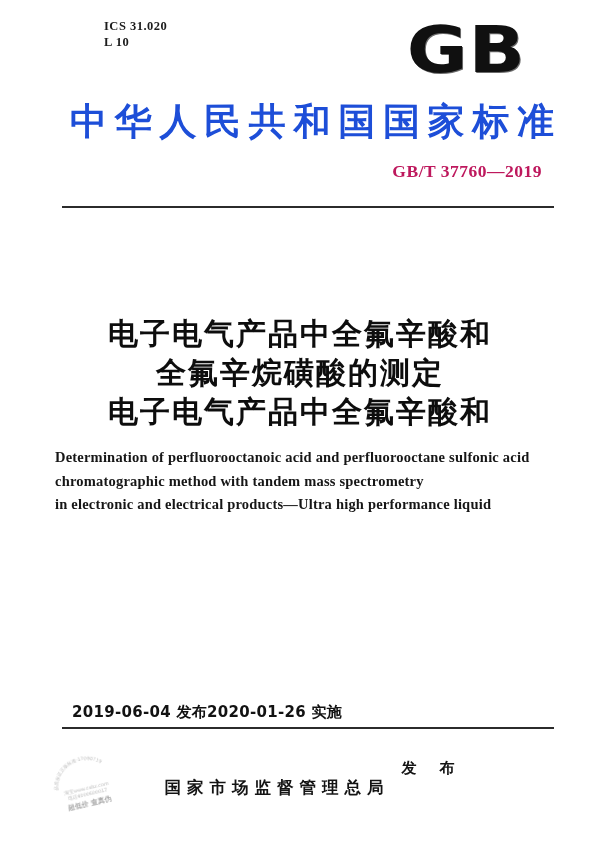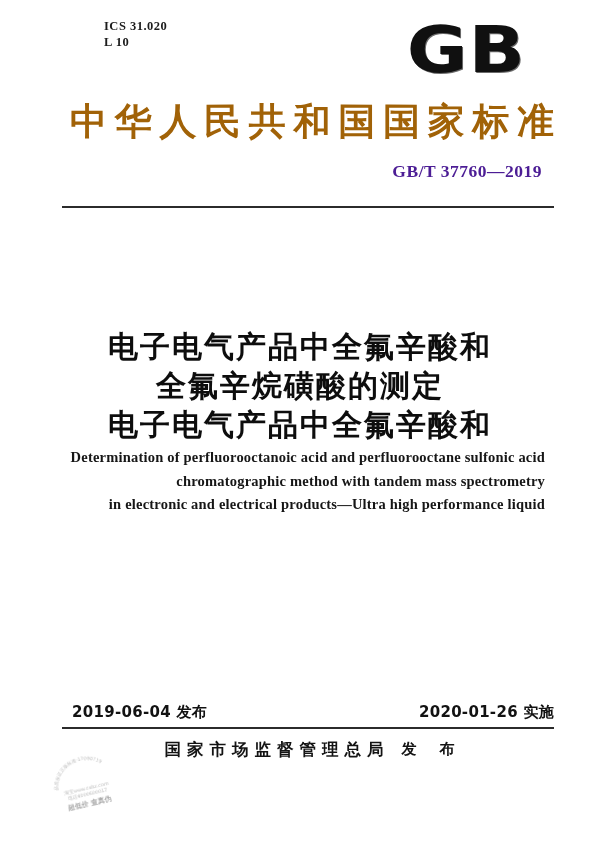--- a/index.html
+++ b/index.html
@@ -34,79 +34,78 @@
     text-shadow: 1px 1px 0 #6b6b6b;
   }
 
   
   .heading-cn {
     position: absolute; left: 70px; top: 100px; width: 484px;
     font-family: "Liberation Serif", "DejaVu Serif", serif;
     font-weight: bold; font-size: 37px; line-height: 44px;
     white-space: nowrap;
     text-align: justify; text-align-last: justify;
-    color: #a16207;
+    color: #1d4ed8;
   }
 
   .std-number {
     position: absolute; right: 58px; top: 161px;
     font-family: "Liberation Serif", "DejaVu Serif", serif;
     font-weight: bold; font-size: 17.5px; letter-spacing: 0.5px;
-    color: #4c1d95;
+    color: #be185d;
   }
 
   .rule-top {
     position: absolute; left: 62px; right: 46px; top: 206px;
     height: 2px; background: #2b2b2b;
   }
   .rule-bottom {
     position: absolute; left: 62px; right: 46px; top: 727px;
     height: 2px; background: #2b2b2b;
   }
 
   
   .title-cn {
-    position: absolute; left: 0; right: 0; top: 327px;
+    position: absolute; left: 0; right: 0; top: 314px;
     text-align: center;
     font-family: "DejaVu Sans", "Liberation Sans", sans-serif;
     font-weight: bold; font-size: 30px; line-height: 39px;
     letter-spacing: 2px; color: #0d0d0d;
   }
 
   
   .title-en {
     position: absolute; left: 55px; right: 55px; top: 446px;
-    text-align: right;
+    text-align: left;
     font-family: "Liberation Serif", "DejaVu Serif", serif;
     font-weight: bold; font-size: 14.5px; line-height: 23.5px;
     letter-spacing: 0.2px; color: #161616;
   }
 
   
   .dates-row {
     position: absolute; left: 72px; right: 46px; top: 703px;
-    display: flex; justify-content: space-between;
+    display: flex; 
     font-family: "DejaVu Sans", "Liberation Sans", sans-serif;
     font-weight: bold; font-size: 15px; color: #121212;
     letter-spacing: 0.3px;
-    gap: 36px;
   }
 
   
   .publisher-wrap {
     position: absolute; left: 0; right: 0; top: 740px;
     display: flex; justify-content: center; align-items: center;
     transform: translateX(14px);
   }
   .publisher-lines {
     font-family: "Liberation Serif", "DejaVu Serif", serif;
     font-weight: bold; font-size: 16.5px; line-height: 19px;
     color: #141414; text-align: center;
   }
-  .publisher-line1 { letter-spacing: 6px; }
+  .publisher-line1 { letter-spacing: 6px; margin-top: 38px; }
   .publisher-line2 { letter-spacing: 0.5px; }
   .publish-label {
     margin-left: 12px;
     font-family: "DejaVu Sans", "Liberation Sans", sans-serif;
     font-weight: bold; font-size: 15px; letter-spacing: 9px;
     color: #141414; white-space: nowrap;
   }
 
   
   .stamp {

